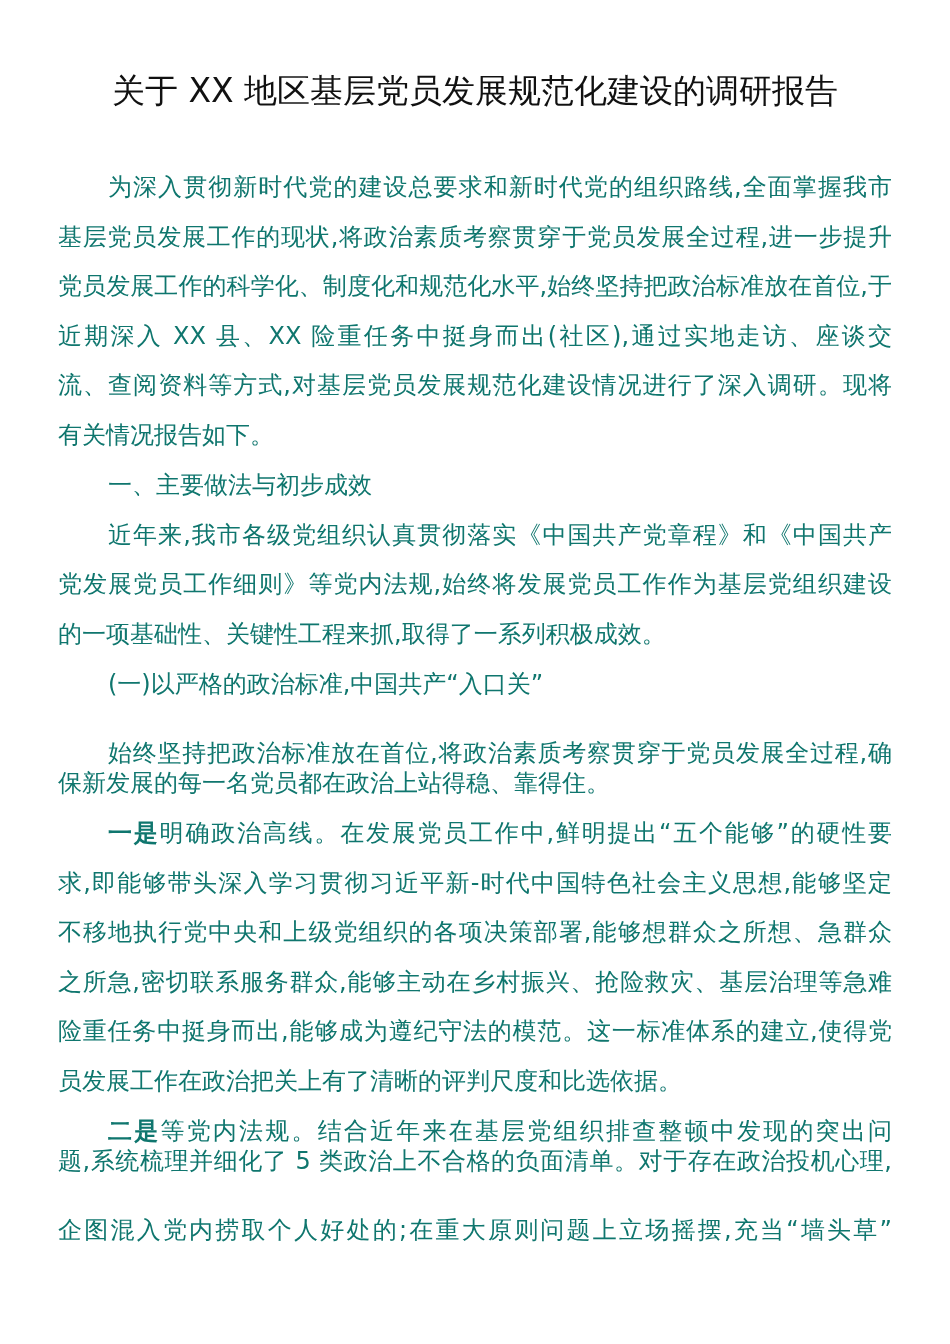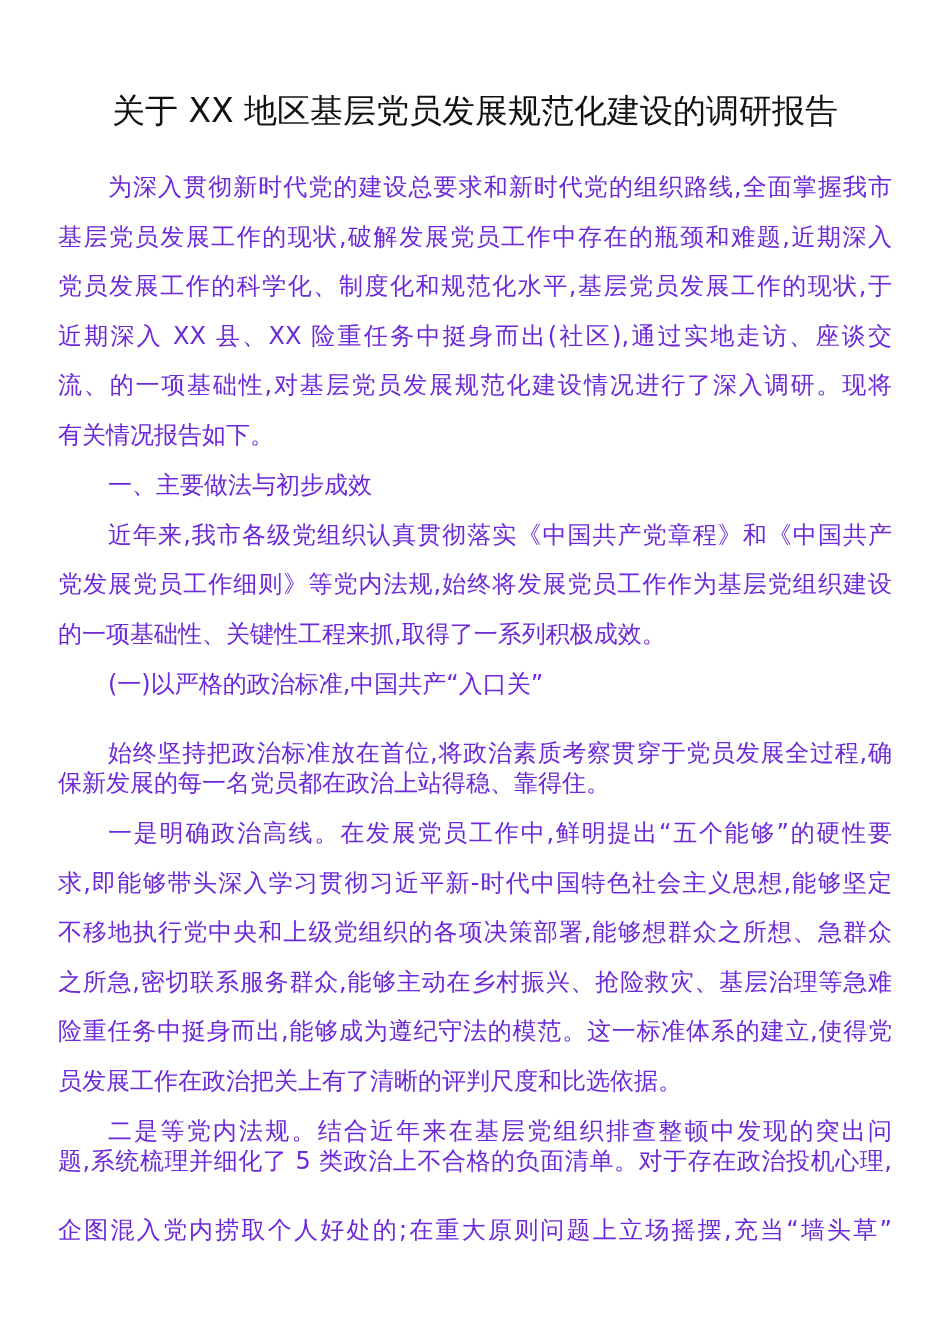--- a/index.html
+++ b/index.html
@@ -1,36 +1,36 @@
 <!DOCTYPE html>
 <html><head>
 <meta charset="utf-8">
 <style>
   html, body { margin: 0; padding: 0; background: #ffffff; }
   body { width: 950px; height: 1344px; position: relative; overflow: hidden;
          font-family: "DejaVu Sans", "Liberation Sans", sans-serif; color: #111111; }
   .title { position: absolute; left: 0; top: 66px; width: 950px; text-align: center;
-           font-size: 33px; line-height: 50px; letter-spacing: 0px; color: #111; white-space: nowrap; margin-top: 20px; }
+           font-size: 33px; line-height: 50px; letter-spacing: 0px; color: #111; white-space: nowrap; }
   .line { position: absolute; left: 58px; width: 834px; font-size: 24px; line-height: 34px;
-          white-space: nowrap; text-align: justify; text-align-last: justify; color: #6d28d9; }
+          white-space: nowrap; text-align: justify; text-align-last: justify; color: #0f766e; }
   .line.last { text-align-last: left; }
   .line.indent { left: 108px; width: 784px; }
-  .bold { font-weight: normal; }
+  .bold { font-weight: bold; }
 </style>
 </head>
 <body>
 
 <div>
   <div class="title">关于 XX 地区基层党员发展规范化建设的调研报告</div>
 
   <div class="line indent" style="top:170px">为深入贯彻新时代党的建设总要求和新时代党的组织路线,全面掌握我市</div>
-  <div class="line" style="top:220px">基层党员发展工作的现状,破解发展党员工作中存在的瓶颈和难题,近期深入</div>
-  <div class="line" style="top:269px">党员发展工作的科学化、制度化和规范化水平,基层党员发展工作的现状,于</div>
+  <div class="line" style="top:220px">基层党员发展工作的现状,将政治素质考察贯穿于党员发展全过程,进一步提升</div>
+  <div class="line" style="top:269px">党员发展工作的科学化、制度化和规范化水平,始终坚持把政治标准放在首位,于</div>
   <div class="line" style="top:319px">近期深入 XX 县、XX 险重任务中挺身而出(社区),通过实地走访、座谈交</div>
-  <div class="line" style="top:368px">流、的一项基础性,对基层党员发展规范化建设情况进行了深入调研。现将</div>
+  <div class="line" style="top:368px">流、查阅资料等方式,对基层党员发展规范化建设情况进行了深入调研。现将</div>
   <div class="line last" style="top:418px">有关情况报告如下。</div>
 
   <div class="line indent last" style="top:468px">一、主要做法与初步成效</div>
 
   <div class="line indent" style="top:518px">近年来,我市各级党组织认真贯彻落实《中国共产党章程》和《中国共产</div>
   <div class="line" style="top:567px">党发展党员工作细则》等党内法规,始终将发展党员工作作为基层党组织建设</div>
   <div class="line last" style="top:617px">的一项基础性、关键性工程来抓,取得了一系列积极成效。</div>
 
   <div class="line indent last" style="top:667px">(一)以严格的政治标准,中国共产“入口关”</div>
 

